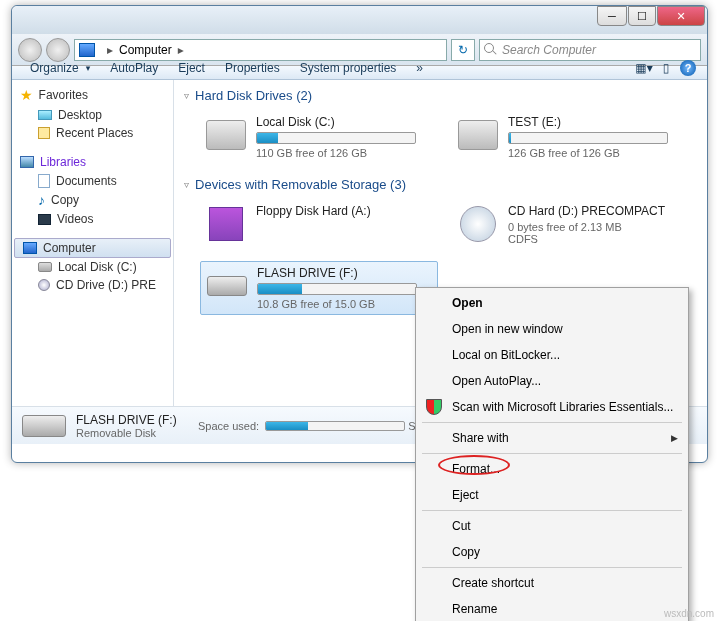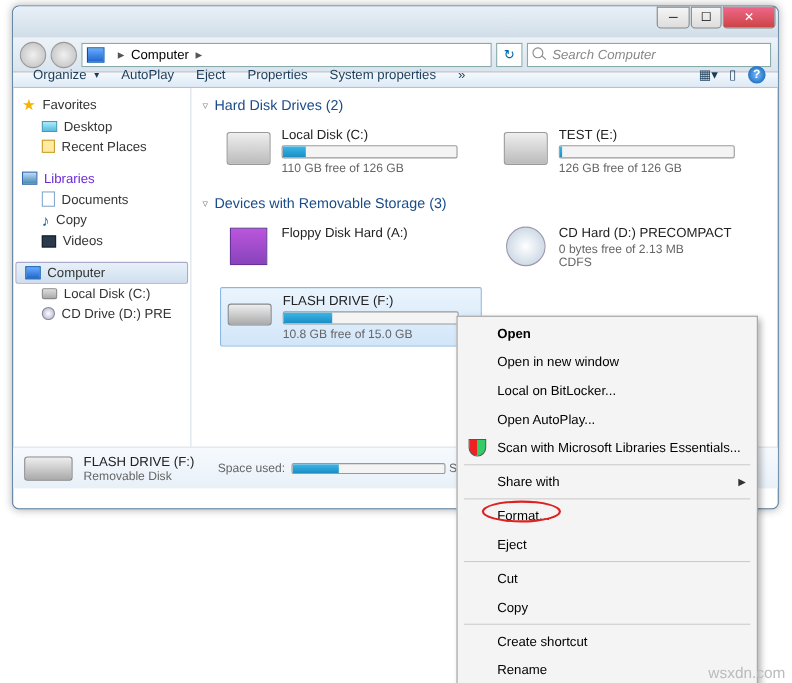--- a/index.html
+++ b/index.html
@@ -85,21 +85,21 @@
 
 
 .ctx-menu { position: absolute; left: 415px; top: 287px; width: 274px; background: #f4f4f4; border: 1px solid #a0a0a0; box-shadow: 3px 3px 6px rgba(0,0,0,0.3); font-size: 12px; padding: 2px; }
 .ctx-item { padding: 6px 8px 6px 34px; cursor: pointer; position: relative; display: flex; align-items: center; justify-content: space-between; }
 .ctx-sep { height: 1px; background: #ccc; margin: 2px 4px; }
 .ctx-icon { position: absolute; left: 8px; width: 16px; height: 16px; }
 .ctx-arrow { font-size: 9px; color: #333; }
 .shield-icon { background: linear-gradient(90deg,#e22 50%,#3c6 50%); border: 1px solid #555; border-radius: 0 0 8px 8px; }
 .format-highlight { position: absolute; border: 2px solid #d22; border-radius: 50%; width: 72px; height: 20px; left: 20px; top: -1px; pointer-events: none; }
 
-.watermark { position: absolute; right: 6px; bottom: 2px; font-size: 14px; color: #bbb; }
+.watermark { position: absolute; right: 6px; bottom: 2px; font-size: 10px; color: #bbb; }
 </style>
 </head>
 <body>
 
 <div class="window">
   <div class="titlebar">
     <div class="win-controls">
       <div class="win-btn min">─</div>
       <div class="win-btn max">☐</div>
       <div class="win-btn close">✕</div>

